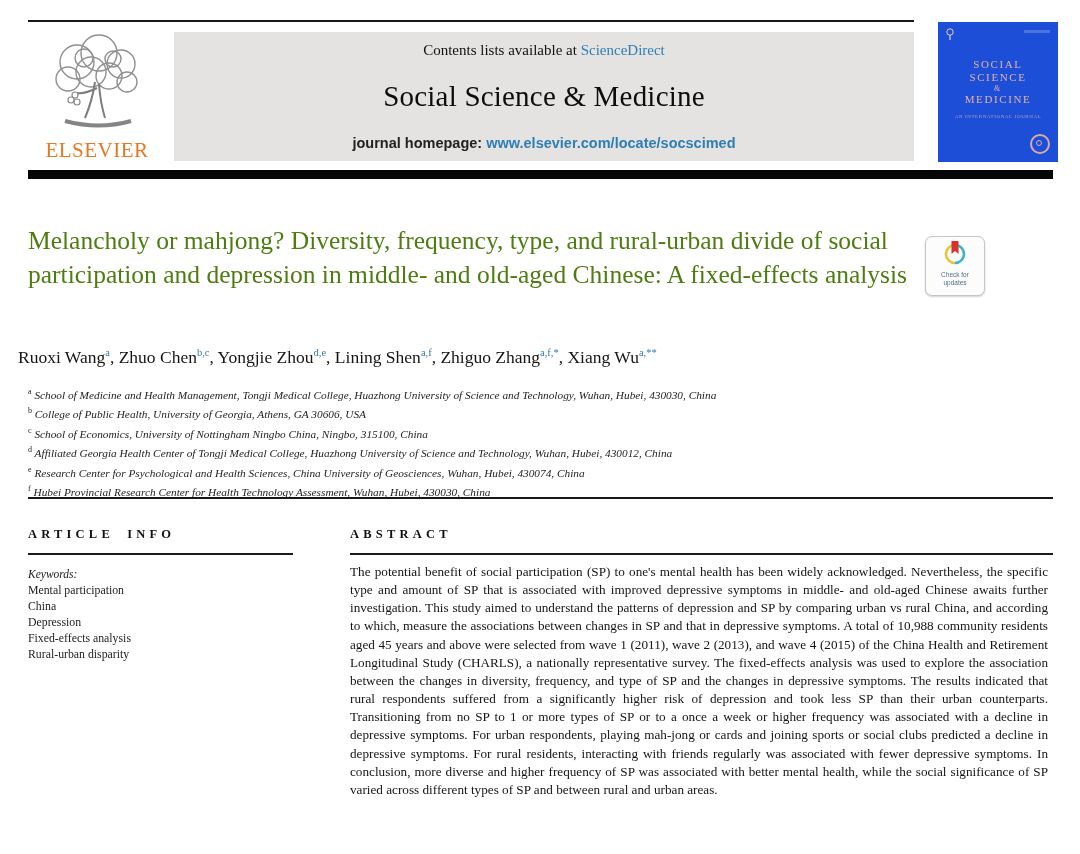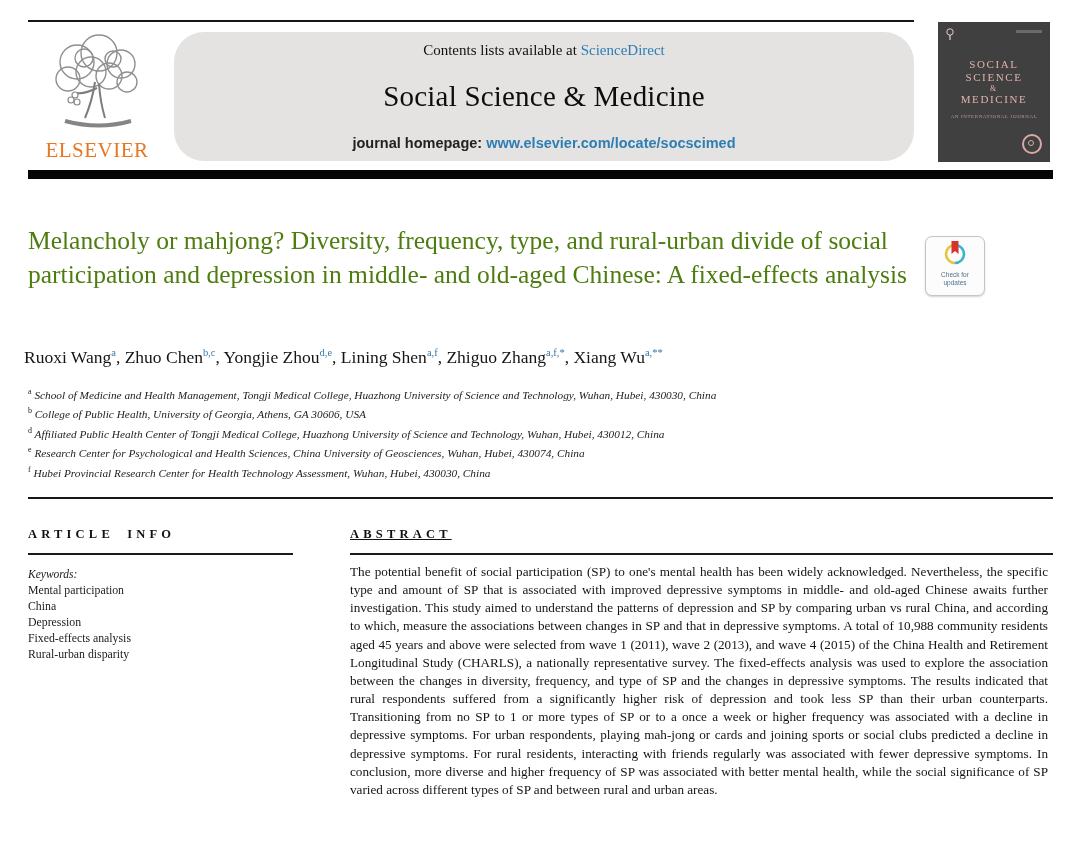--- a/index.html
+++ b/index.html
@@ -9,21 +9,21 @@
   }
   
   .top-rule { position:absolute; left:28px; top:20px; width:886px; height:2px; background:#161616; }
   .elsevier { position:absolute; left:30px; top:32px; width:134px; height:130px; text-align:center; }
   .elsevier-word {
     margin-top:2px; font-family:"Liberation Serif", serif; font-size:21px;
     color:#e87722; letter-spacing:.5px;
   }
   .masthead {
     position:absolute; left:174px; top:32px; width:740px; height:129px;
-    background:#e4e3e1; text-align:center;border-radius:30px;
+    background:#e4e3e1; text-align:center;
   }
   .contents-line { margin-top:10px; font-size:15px; color:#111; }
   .link { color:#2e7eb3; text-decoration:none; cursor:pointer; }
   .journal-title { margin-top:21px; font-size:29px; color:#0d0d0d; letter-spacing:.2px; }
   .homepage-line {
     position:absolute; left:0; bottom:10px; width:100%;
     font-family:"Liberation Sans", sans-serif; font-weight:bold; font-size:14.5px; color:#222;
   }
   .cover {
     position:absolute; left:938px; top:22px; width:112px; height:140px;
@@ -59,34 +59,34 @@
     position:absolute; left:925px; top:236px; width:58px; height:58px;
     background:#fcfcfc; border:1px solid #c5c5c5; border-radius:7px;
     box-shadow:0 1px 2px rgba(0,0,0,.18); text-align:center; cursor:pointer;
   }
   .badge svg { margin-top:3px; }
   .badge-text {
     font-family:"Liberation Sans", sans-serif; font-size:6.5px; line-height:7.5px; color:#51708d;
   }
 
   
-  .authors { position:absolute; left:24px; top:347px; width:900px; font-size:17.5px; color:#151515; }
+  .authors { position:absolute; left:18px; top:347px; width:900px; font-size:17.5px; color:#151515; }
   .authors sup { font-size:10.5px; color:#3779ab; }
   .affiliations { position:absolute; left:28px; top:384px; width:1000px; }
   .aff-line { font-style:italic; font-size:11.3px; line-height:15.7px; color:#222; }
   .aff-line sup { font-size:8px; font-style:normal; }
 
   
   .full-rule { position:absolute; left:28px; top:497px; width:1025px; height:2px; background:#161616; }
   .sec-heading {
     position:absolute; top:527px; font-size:12.5px; font-weight:bold;
     letter-spacing:4.2px; word-spacing:6px; color:#111;
   }
   .h-info { left:28px; }
-  .h-abs  { left:350px;text-decoration:underline; }
+  .h-abs  { left:350px; }
   .rule-info { position:absolute; left:28px; top:553px; width:265px; height:2px; background:#1a1a1a; }
   .rule-abs  { position:absolute; left:350px; top:553px; width:703px; height:2px; background:#1a1a1a; }
   .keywords { position:absolute; left:28px; top:566px; width:280px; }
   .kw-label { font-style:italic; font-size:11.5px; line-height:16px; }
   .kw { font-size:11.8px; line-height:16px; color:#1c1c1c; }
   .abstract-text {
     position:absolute; left:350px; top:563px; width:698px; margin:0;
     font-size:13.2px; line-height:18.15px; text-align:justify; color:#141414;
   }
 </style>
@@ -128,21 +128,21 @@
   <div class="masthead" style="background: rgb(228, 227, 225);">
     <div class="contents-line">
       <span>Contents lists available at </span><a class="link">ScienceDirect</a>
     </div>
     <div class="journal-title">Social Science &amp; Medicine</div>
     <div class="homepage-line">
       <span>journal homepage: </span><a class="link">www.elsevier.com/locate/socscimed</a>
     </div>
   </div>
 
-  <div class="cover" style="background: #404040;">
+  <div class="cover" style="background: #1d4ed8; padding-left: 8px;">
     <svg class="cover-mark" width="10" height="13" viewBox="0 0 10 13">
       <circle cx="5" cy="4" r="3.2" fill="none" stroke="#e8cdc8" stroke-width="1"></circle>
       <line x1="5" y1="7" x2="5" y2="12" stroke="#e8cdc8" stroke-width="1.2"></line>
     </svg>
     <div class="cover-smudge"></div>
     <div class="cover-title">
         <div>SOCIAL</div>
         <div>SCIENCE</div>
         <div>&amp;</div>
         <div>MEDICINE</div>
@@ -165,21 +165,22 @@
       <div>Check for</div>
       <div>updates</div>
     </div>
   </div>
 
   <div class="authors"><span>Ruoxi Wang</span><sup>a</sup>, <span>Zhuo Chen</span><sup>b,c</sup>, <span>Yongjie Zhou</span><sup>d,e</sup>, <span>Lining Shen</span><sup>a,f</sup>, <span>Zhiguo Zhang</span><sup>a,f,*</sup>, <span>Xiang Wu</span><sup>a,**</sup></div>
 
   <div class="affiliations">
       <div class="aff-line"><sup>a</sup><span> School of Medicine and Health Management, Tongji Medical College, Huazhong University of Science and Technology, Wuhan, Hubei, 430030, China</span></div>
       <div class="aff-line"><sup>b</sup><span> College of Public Health, University of Georgia, Athens, GA 30606, USA</span></div>
-      <div class="aff-line"><sup>d</sup><span> Affiliated Public Health Center of Tongji Medical College, Huazhong University of Science and Technology, Wuhan, Hubei, 430012, China</span></div>
+      <div class="aff-line"><sup>c</sup><span> School of Economics, University of Nottingham Ningbo China, Ningbo, 315100, China</span></div>
+      <div class="aff-line"><sup>d</sup><span> Affiliated Georgia Health Center of Tongji Medical College, Huazhong University of Science and Technology, Wuhan, Hubei, 430012, China</span></div>
       <div class="aff-line"><sup>e</sup><span> Research Center for Psychological and Health Sciences, China University of Geosciences, Wuhan, Hubei, 430074, China</span></div>
       <div class="aff-line"><sup>f</sup><span> Hubei Provincial Research Center for Health Technology Assessment, Wuhan, Hubei, 430030, China</span></div>
     </div>
 
   <div class="full-rule"></div>
 
   <div class="sec-heading h-info">ARTICLE INFO</div>
   <div class="rule-info"></div>
   <div class="keywords">
     <div class="kw-label">Keywords:</div>

